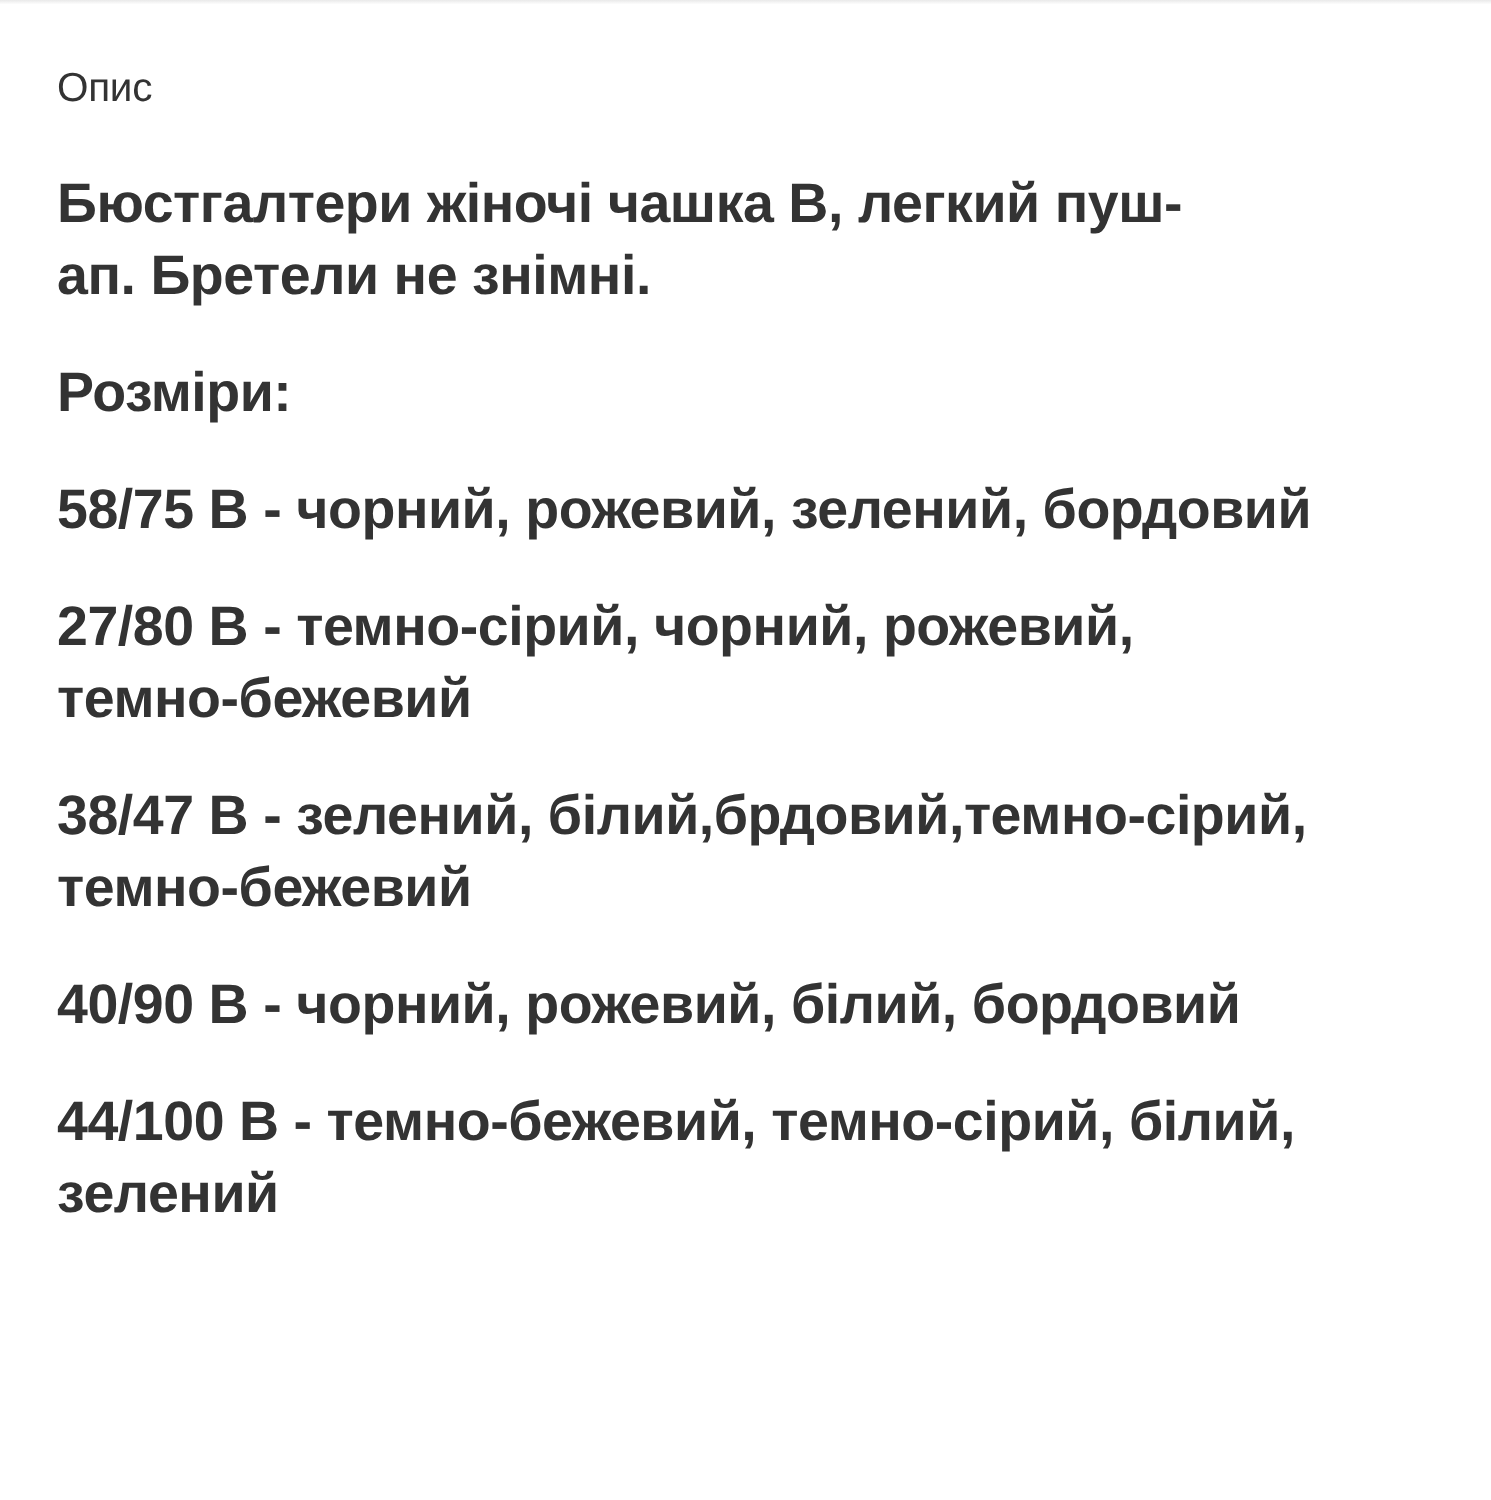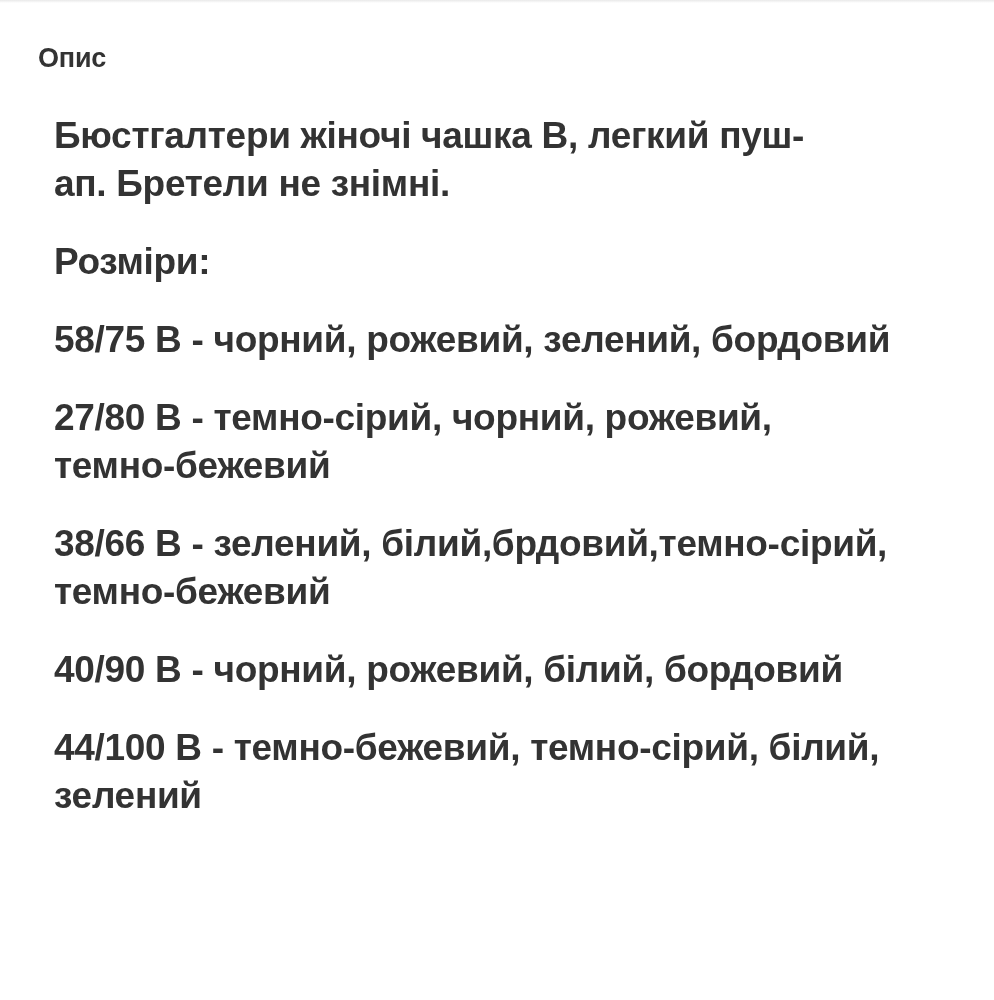--- a/index.html
+++ b/index.html
@@ -25,26 +25,26 @@
     background: linear-gradient(#e9e9e9, #ffffff);
   }
   .content {
     box-sizing: border-box;
     padding: 42px 8px 0 38px;
   }
   .section-heading {
     margin: 0 0 38px 0;
     font-size: 27px;
     line-height: 32px;
-    font-weight: 700;
+    font-weight: 400;
     color: #333333;
     letter-spacing: -0.2px;
   }
   .body-text p {
-    margin: 30px 16px;
+    margin: 30px 0;
     font-size: 37px;
     line-height: 48px;
     font-weight: 700;
     color: #333333;
     letter-spacing: -0.3px;
     white-space: pre;
   }
   .body-text p:first-child {
     margin-top: 0;
   }
@@ -56,20 +56,20 @@
   <div class="top-edge"></div>
   <div class="content">
     <h2 class="section-heading">Опис</h2>
     <div class="body-text" id="paragraphs">
         <p>Бюстгалтери жіночі чашка В, легкий пуш-
 ап. Бретели не знімні.</p>
         <p>Розміри:</p>
         <p>58/75 В - чорний, рожевий, зелений, бордовий</p>
         <p>27/80 В - темно-сірий, чорний, рожевий,
 темно-бежевий</p>
-        <p>38/66 В - зелений, білий,брдовий,темно-сірий,
+        <p>38/47 В - зелений, білий,брдовий,темно-сірий,
 темно-бежевий</p>
         <p>40/90 В - чорний, рожевий, білий, бордовий</p>
         <p>44/100 В - темно-бежевий, темно-сірий, білий,
 зелений</p>
       </div>
   </div>
 </div>
 
 </body></html>

